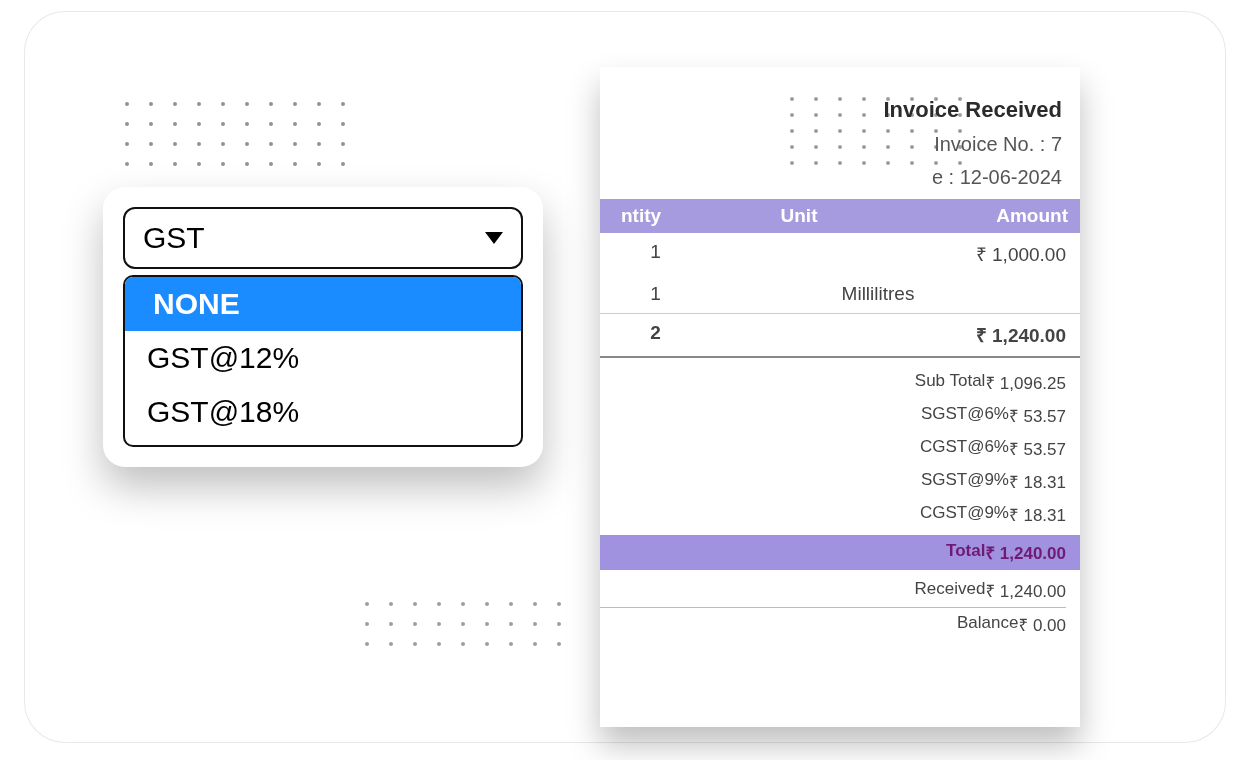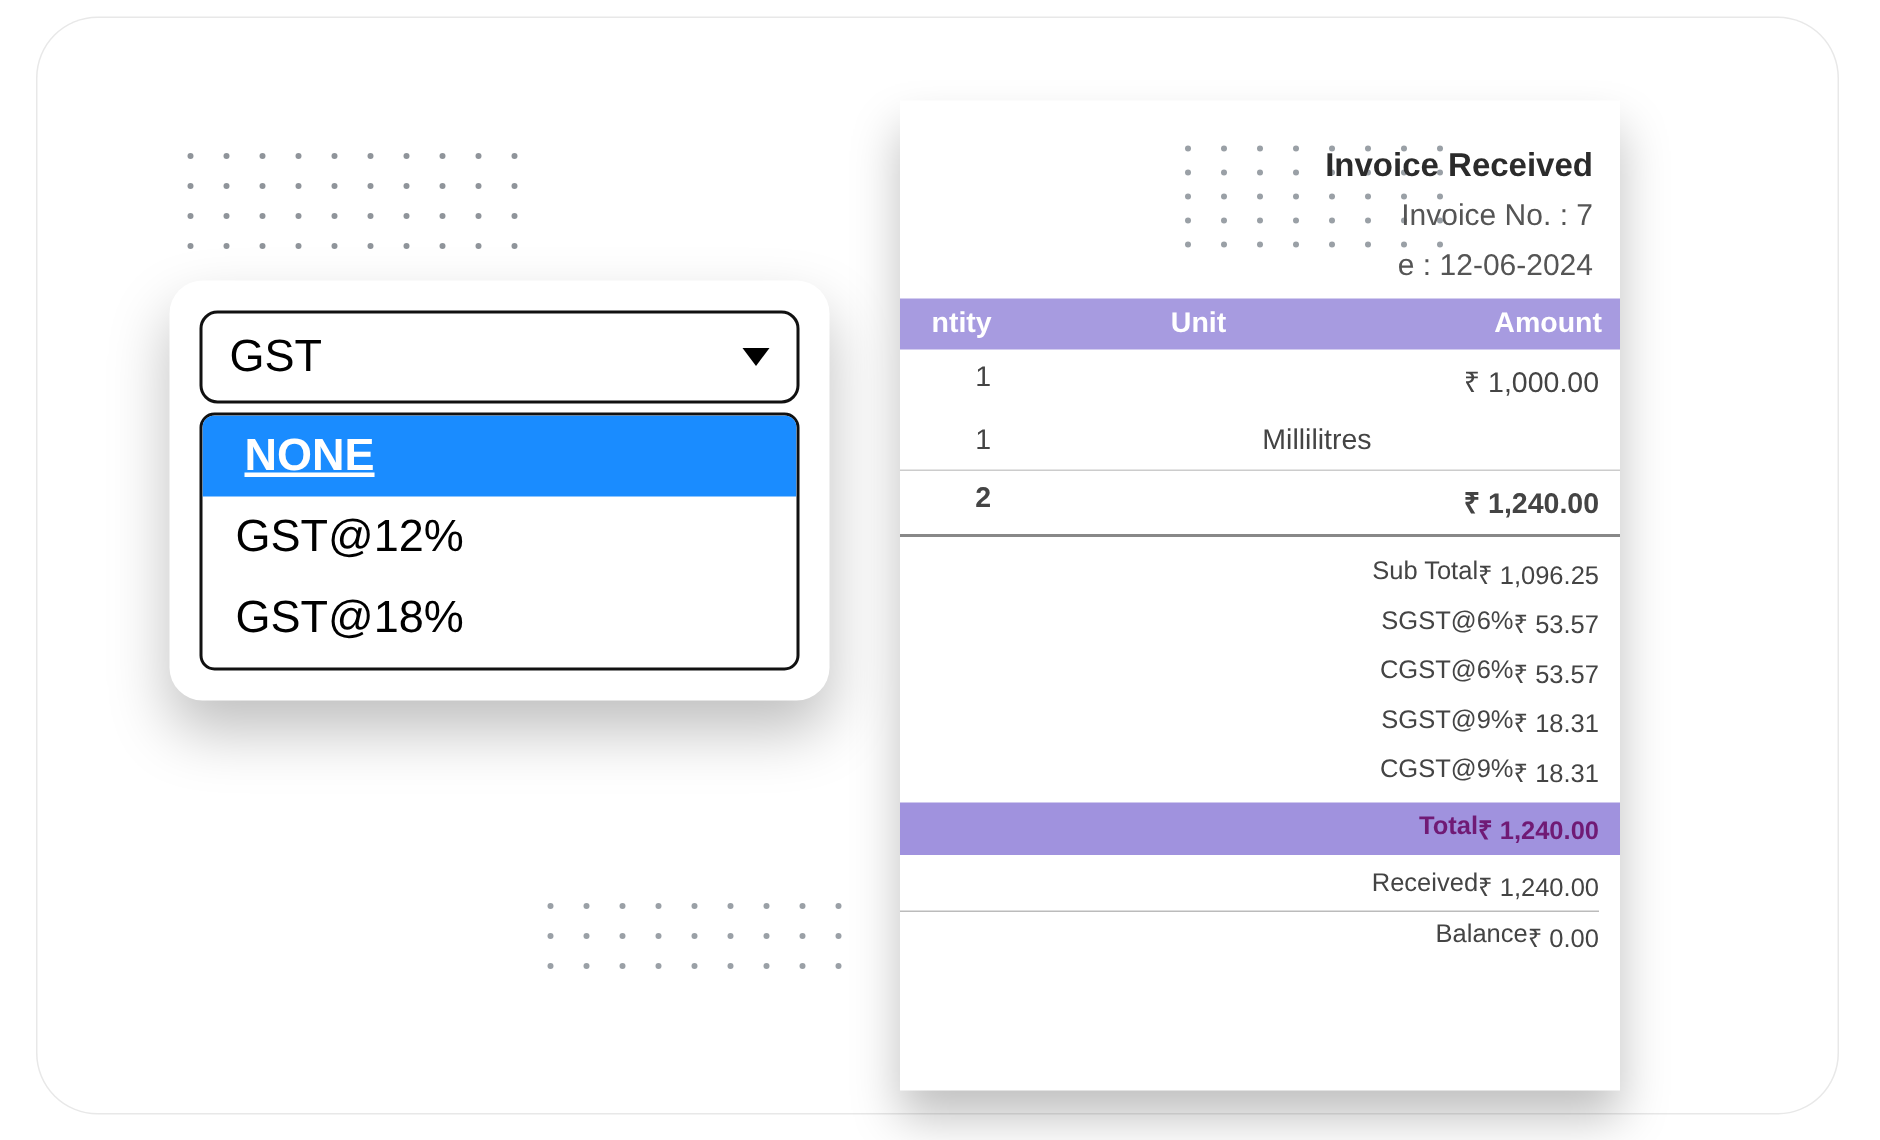--- a/index.html
+++ b/index.html
@@ -25,21 +25,21 @@
   .dots { position: absolute; display: grid; grid-template-columns: repeat(10, 6px); gap: 16px 18px; }
   .dots span { width: 4px; height: 4px; border-radius: 50%; background: #9aa0a6; }
   .dots-tl { left: 100px; top: 90px; grid-template-columns: repeat(10, 6px); }
   .dots-tl span { background: #8f949a; }
   .dots-mr { left: 340px; top: 590px; grid-template-columns: repeat(9, 6px); }
   .dots-ir { left: 760px; top: 85px; grid-template-columns: repeat(8, 6px); gap: 12px 18px; }
 
   
   .dropdown-card {
     position: absolute;
-    left: 88px;
+    left: 78px;
     top: 175px;
     width: 440px;
     background: #fff;
     border-radius: 22px;
     box-shadow: 0 20px 40px rgba(0,0,0,0.25);
     padding: 20px;
   }
   .dropdown-select {
     border: 2px solid #111;
     border-radius: 12px;
@@ -64,21 +64,20 @@
     padding: 10px 22px;
     font-size: 30px;
     font-weight: 500;
     cursor: pointer;
   }
   .dropdown-item.active {
     background: #1a8cff;
     color: #fff;
     font-weight: 700;
     padding-left: 28px;
-    text-decoration: underline;
   }
 
   
   .invoice {
     position: absolute;
     left: 575px;
     top: 55px;
     width: 480px;
     height: 660px;
     background: #fff;

